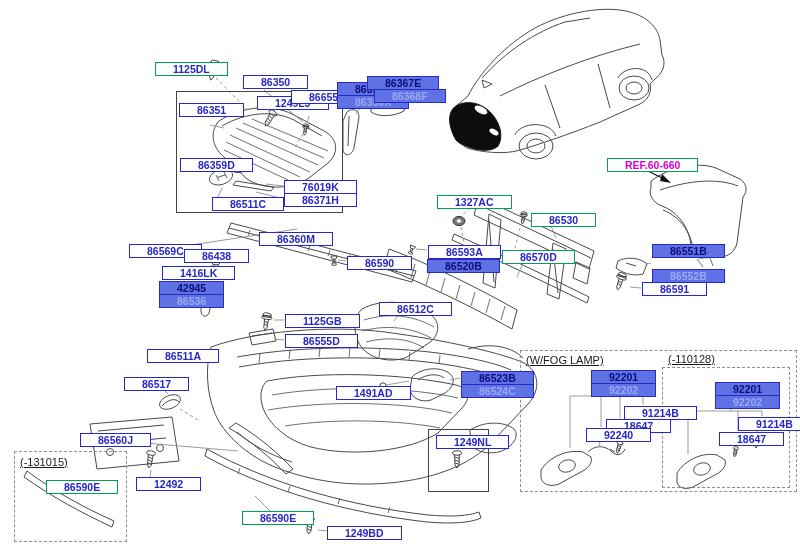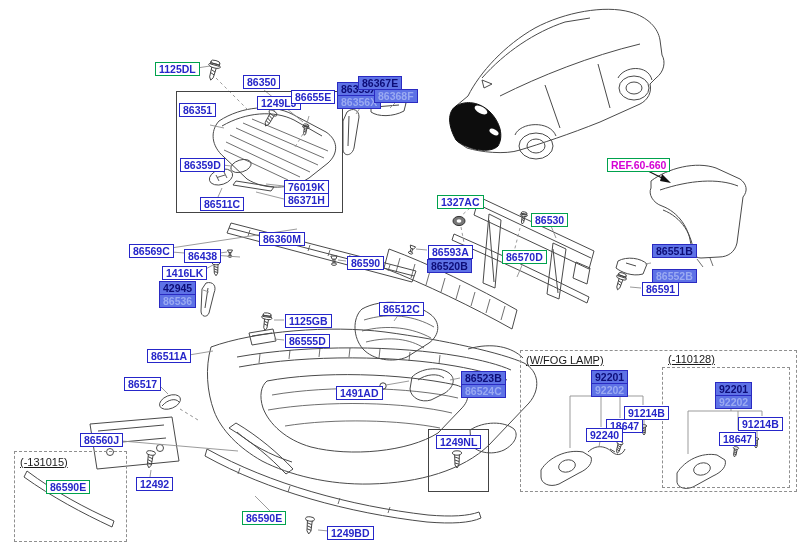--- a/index.html
+++ b/index.html
@@ -9,21 +9,21 @@
   }
   html,body{margin:0;padding:0;background:#fff;}
   #stage{position:relative;width:800px;height:552px;background:#fff;overflow:hidden;
          font-family:"Liberation Sans",sans-serif;}
   #art{position:absolute;left:0;top:0;z-index:0;}
   .box{position:absolute;border:1px solid #444;z-index:1;}
   .dash{border:1px dashed #8f8f8f;}
   .sec{position:absolute;z-index:2;font:11px "Liberation Sans",sans-serif;color:#1a1a1a;white-space:nowrap;text-decoration:underline;}
   .lbl{position:absolute;z-index:3;font:bold 10.5px "Liberation Sans",sans-serif;
        color:var(--blue);background:#fff;border:1px solid var(--blue);
-       padding:0 3px;height:12px;line-height:12px;white-space:nowrap;cursor:pointer;}
+       padding:0 17px;height:12px;line-height:12px;white-space:nowrap;cursor:pointer;}
   .lbl.g{border-color:var(--green);}
   .lbl.hl{background:var(--fill);border-color:#2a2ac2;color:var(--hltext);}
   .lbl.hl.dim{color:var(--hldim);}
   .lbl.ref{border-color:var(--green);color:var(--magenta);}
   svg *{vector-effect:non-scaling-stroke;}
 </style>
 </head>
 <body>
 
 <div id="stage">
@@ -231,26 +231,26 @@
   <div class="sec" style="left:526px;top:354px">(W/FOG LAMP)</div>
   <div class="sec" style="left:668px;top:353px">(-110128)</div>
   <div class="sec" style="left:20px;top:456px">(-131015)</div>
 
   <div class="lbl g" style="left:155px;top:62px">1125DL</div>
   <div class="lbl" style="left:243px;top:75px">86350</div>
   <div class="lbl" style="left:257px;top:96px">1249LJ</div>
   <div class="lbl" style="left:291px;top:90px">86655E</div>
   <div class="lbl" style="left:179px;top:103px">86351</div>
   <div class="lbl" style="left:180px;top:158px">86359D</div>
-  <div class="lbl" style="left:200px;top:197px">86511C</div>
+  <div class="lbl" style="left:212px;top:197px">86511C</div>
   <div class="lbl" style="left:284px;top:180px">76019K</div>
   <div class="lbl" style="left:284px;top:193px">86371H</div>
   <div class="lbl hl" style="left:337px;top:82px">86355X</div>
   <div class="lbl hl dim" style="left:337px;top:95px">86356X</div>
-  <div class="lbl hl" style="left:358px;top:76px">86367E</div>
+  <div class="lbl hl" style="left:367px;top:76px">86367E</div>
   <div class="lbl hl dim" style="left:374px;top:89px">86368F</div>
   <div class="lbl ref" style="left:607px;top:158px">REF.60-660</div>
 
   <div class="lbl" style="left:129px;top:244px">86569C</div>
   <div class="lbl" style="left:259px;top:232px">86360M</div>
   <div class="lbl" style="left:184px;top:249px">86438</div>
   <div class="lbl" style="left:162px;top:266px">1416LK</div>
   <div class="lbl hl" style="left:159px;top:281px">42945</div>
   <div class="lbl hl dim" style="left:159px;top:294px">86536</div>
   <div class="lbl" style="left:347px;top:256px">86590</div>

